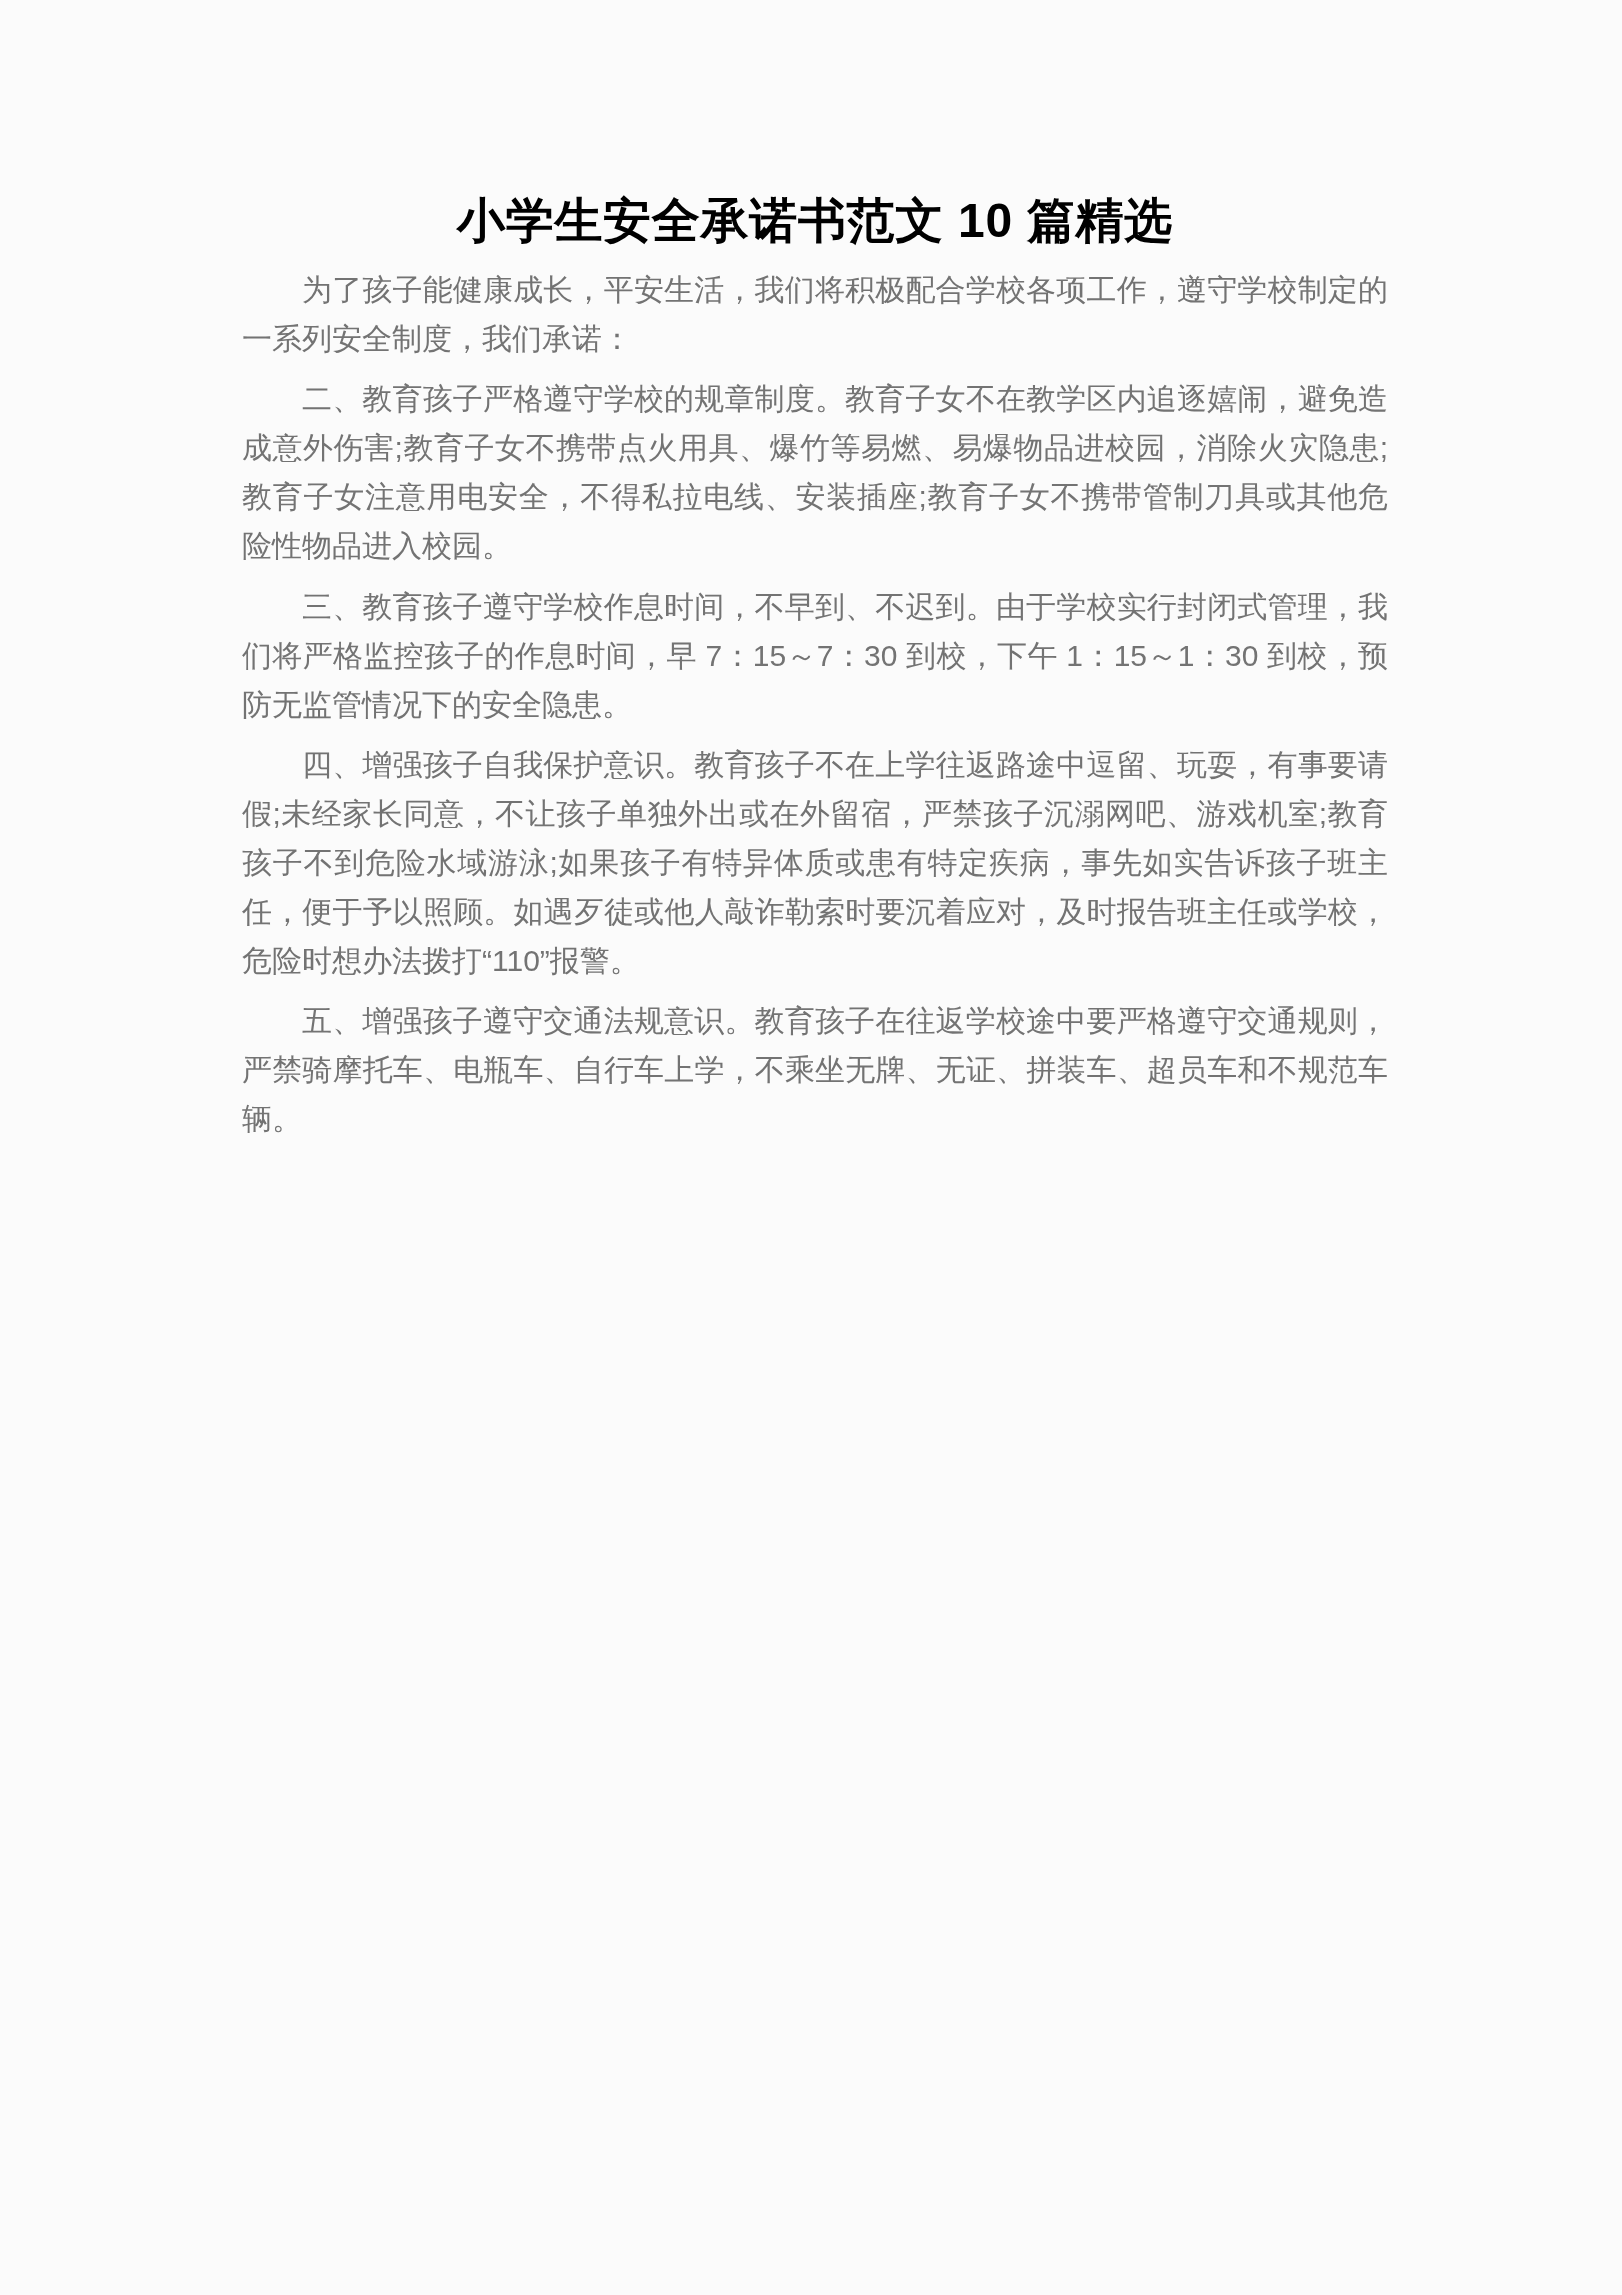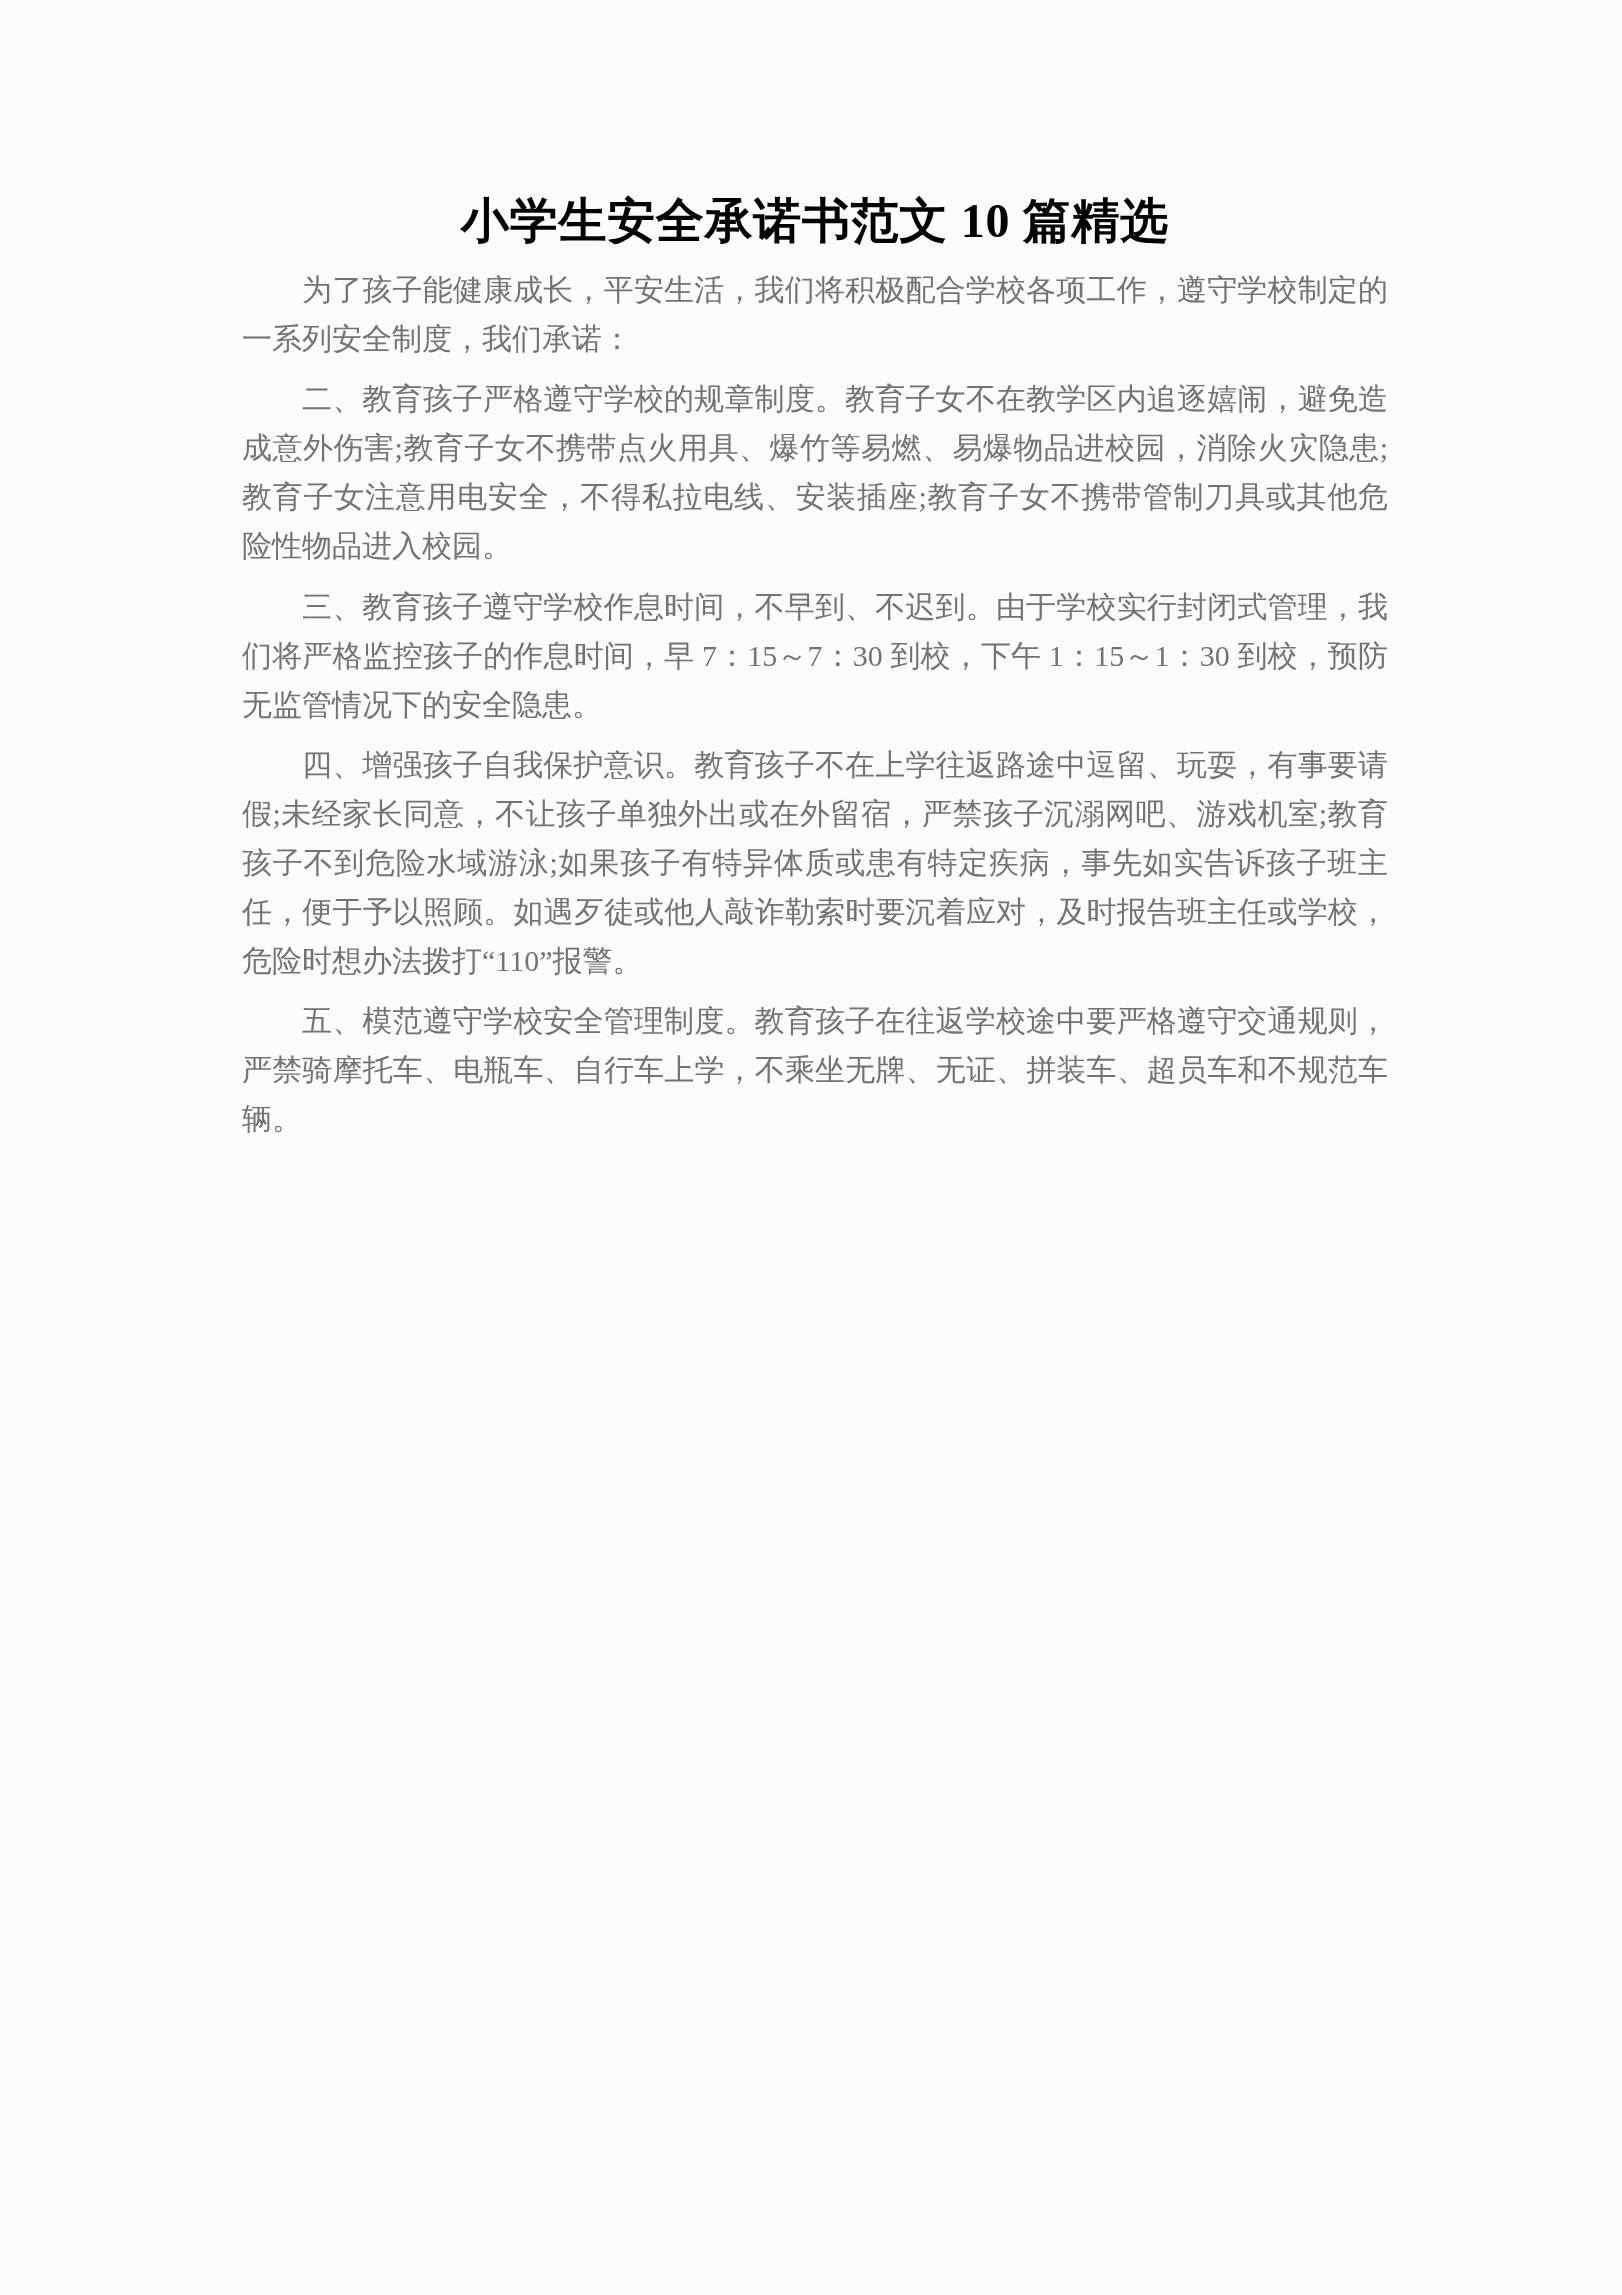--- a/index.html
+++ b/index.html
@@ -7,21 +7,21 @@
     padding: 0;
     background: #ffffff;
   }
   .page {
     position: relative;
     width: 1623px;
     height: 2295px;
     background: #fbfbfb;
     box-sizing: border-box;
     overflow: hidden;
-    font-family: Liberation Serif, serif;
+    font-family: Liberation Sans, sans-serif;
     color: #111111;
   }
   .content {
     position: absolute;
     left: 242px;
     top: 0;
     width: 1146px;
   }
   .doc-title {
     font-size: 48px;
@@ -61,17 +61,17 @@
 <div class="page">
   <div class="content">
 
     <h1 class="doc-title">小学生安全承诺书范文 10 篇精选</h1>
 
 
     <p class="para">为了孩子能健康成长，平安生活，我们将积极配合学校各项工作，遵守学校制定的一系列安全制度，我们承诺：</p>
     <p class="para">二、教育孩子严格遵守学校的规章制度。教育子女不在教学区内追逐嬉闹，避免造成意外伤害;教育子女不携带点火用具、爆竹等易燃、易爆物品进校园，消除火灾隐患;教育子女注意用电安全，不得私拉电线、安装插座;教育子女不携带管制刀具或其他危险性物品进入校园。</p>
     <p class="para">三、教育孩子遵守学校作息时间，不早到、不迟到。由于学校实行封闭式管理，我们将严格监控孩子的作息时间，早 7：15～7：30 到校，下午 1：15～1：30 到校，预防无监管情况下的安全隐患。</p>
     <p class="para">四、增强孩子自我保护意识。教育孩子不在上学往返路途中逗留、玩耍，有事要请假;未经家长同意，不让孩子单独外出或在外留宿，严禁孩子沉溺网吧、游戏机室;教育孩子不到危险水域游泳;如果孩子有特异体质或患有特定疾病，事先如实告诉孩子班主任，便于予以照顾。如遇歹徒或他人敲诈勒索时要沉着应对，及时报告班主任或学校，危险时想办法拨打“110”报警。</p>
-    <p class="para">五、模范遵守学校安全管理制度。教育孩子在往返学校途中要严格遵守交通规则，严禁骑摩托车、电瓶车、自行车上学，不乘坐无牌、无证、拼装车、超员车和不规范车辆。</p>
+    <p class="para">五、增强孩子遵守交通法规意识。教育孩子在往返学校途中要严格遵守交通规则，严禁骑摩托车、电瓶车、自行车上学，不乘坐无牌、无证、拼装车、超员车和不规范车辆。</p>
 
   </div>
 </div>
 
 
 </body></html>

